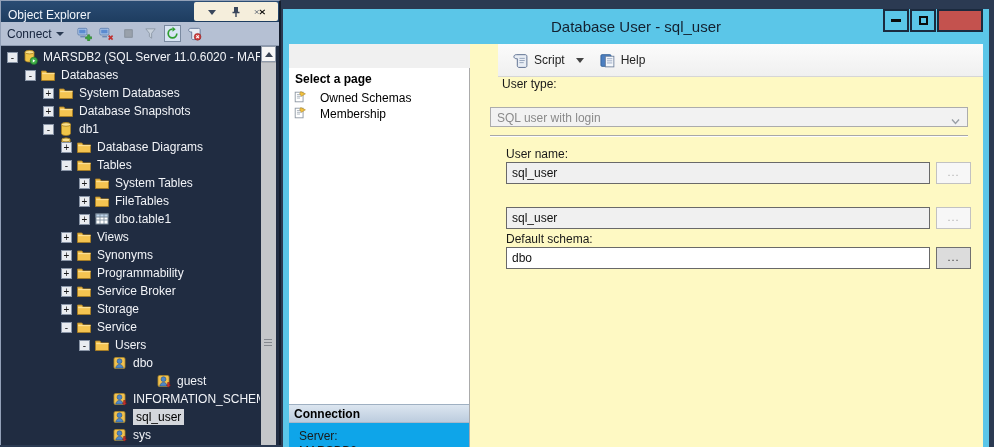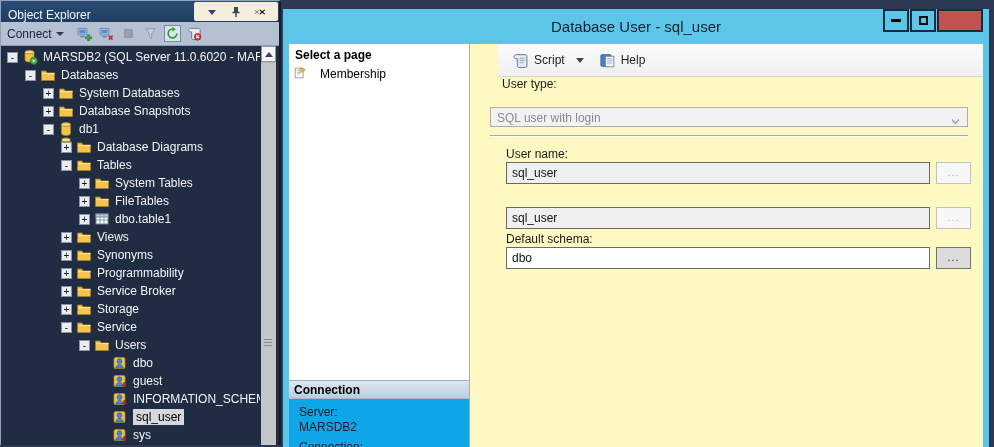--- a/index.html
+++ b/index.html
@@ -77,21 +77,21 @@
   .win-btn { position:absolute; top:0; height:23px; border:2px solid #1B2A3E; display:flex; align-items:center; justify-content:center; }
   .win-btn.min { right:74px; width:26px; background:#5BC6E8; }
   .win-btn.max { right:47px; width:26px; background:#5BC6E8; }
   .win-btn.close { right:0; width:46px; background:#C4524E; }
   .glyph-min { width:10px; height:3px; background:#0B0B0B; }
   .glyph-max { width:9px; height:9px; border:2px solid #0B0B0B; }
 
   .dlg-body { display:flex; height:403px; background:#F0F0F0; }
 
   
-  .dlg-left { position:relative; width:181px; flex:none; background:#FFFFFF; border-right:1px solid #ABABAB; }
+  .dlg-left { position:relative; width:181px; flex:none; background:#FFFFFF; border-right:1px solid #ABABAB;margin-top:24px; }
   .pane-header { font-weight:bold; color:#000; padding:4px 0 4px 6px; }
   .page-item { height:16px; display:flex; align-items:center; gap:4px; padding-left:4px; }
   .page-item svg { width:14px; height:14px; flex:none; }
   .page-label { color:#000; padding:0 2px; }
   .page-label.selected { background:#3172BD; color:#fff; outline:1px dotted #0A2A50; }
   .connection-section { position:absolute; left:0; right:0; top:336px; bottom:0; background:#0ea5e9; }
   .connection-header {
     height:19px; background:linear-gradient(#DCE6F0,#BCCCDE);
     border-top:1px solid #9FB0C2; border-bottom:1px solid #A8B8CA;
     font-weight:bold; color:#000; padding:2px 0 0 5px;
@@ -392,21 +392,21 @@
     <span class="expander" data-name="expander-icon" style="visibility: hidden;"></span>
     <span class="tree-icon" data-name="user-icon">
             <svg viewBox="0 0 16 16">
               <rect x="2" y="2.5" width="11" height="11" rx="1.5" fill="#F2C14E" stroke="#B08A28" stroke-width="0.8"></rect>
               <circle cx="7.5" cy="6.2" r="2.4" fill="#4C86C8" stroke="#2B5B94" stroke-width="0.7"></circle>
               <path d="M3.8 13c.4-2.4 1.9-3.6 3.7-3.6s3.3 1.2 3.7 3.6z" fill="#4C86C8" stroke="#2B5B94" stroke-width="0.7"></path>
             </svg>
           </span>
     <span class="tree-label">dbo</span>
   </div>
-        <div class="tree-row" data-name="tree-item" style="padding-left: 96px;">
+        <div class="tree-row" data-name="tree-item" style="padding-left: 96px; margin-left: 44px;">
     <span class="expander" data-name="expander-icon" style="visibility: hidden;"></span>
     <span class="tree-icon" data-name="user-deny-icon">
             <svg viewBox="0 0 16 16">
               <rect x="2" y="2.5" width="11" height="11" rx="1.5" fill="#F2C14E" stroke="#B08A28" stroke-width="0.8"></rect>
               <circle cx="7.5" cy="6.2" r="2.4" fill="#4C86C8" stroke="#2B5B94" stroke-width="0.7"></circle>
               <path d="M3.8 13c.4-2.4 1.9-3.6 3.7-3.6s3.3 1.2 3.7 3.6z" fill="#4C86C8" stroke="#2B5B94" stroke-width="0.7"></path>
               <path d="M11.6 9.5h1.8v2.4h1.2l-2.1 2.4-2.1-2.4h1.2z" fill="#C43030" stroke="#7E1515" stroke-width="0.5"></path>
             </svg>
           </span>
     <span class="tree-label">guest</span>
@@ -483,20 +483,30 @@
       <div class="pane-header" data-name="select-a-page-header">Select a page</div>
       <div data-name="page-list">
           <div class="page-item" data-name="page-list-item">
     <span class="tree-icon" data-name="page-icon">
               <svg viewBox="0 0 16 16">
                 <rect x="2.5" y="2.5" width="9" height="11" fill="#fff" stroke="#8A94A0"></rect>
                 <path d="M4.5 5.2h5M4.5 7.2h5M4.5 9.2h3.5" stroke="#9AA4B0" stroke-width="0.9"></path>
                 <path d="M8.8 1.8l5.4 2.6-4.6 2.8-1.9-2.9z" fill="#F0C040" stroke="#A8801E" stroke-width="0.6"></path>
               </svg>
             </span>
+    <span class="page-label">Owned Schemas</span>
+  </div>
+          <div class="page-item" data-name="page-list-item">
+    <span class="tree-icon" data-name="page-icon">
+              <svg viewBox="0 0 16 16">
+                <rect x="2.5" y="2.5" width="9" height="11" fill="#fff" stroke="#8A94A0"></rect>
+                <path d="M4.5 5.2h5M4.5 7.2h5M4.5 9.2h3.5" stroke="#9AA4B0" stroke-width="0.9"></path>
+                <path d="M8.8 1.8l5.4 2.6-4.6 2.8-1.9-2.9z" fill="#F0C040" stroke="#A8801E" stroke-width="0.6"></path>
+              </svg>
+            </span>
     <span class="page-label">Membership</span>
   </div>
         </div>
       <div class="connection-section" data-name="connection-panel">
         <div class="connection-header" data-name="connection-header">Connection</div>
         <div class="conn-label" data-name="server-label">Server:</div>
         <div class="conn-value" data-name="server-value">MARSDB2</div>
         <div class="conn-label cut" data-name="connection-label">Connection:</div>
       </div>
     </div>

